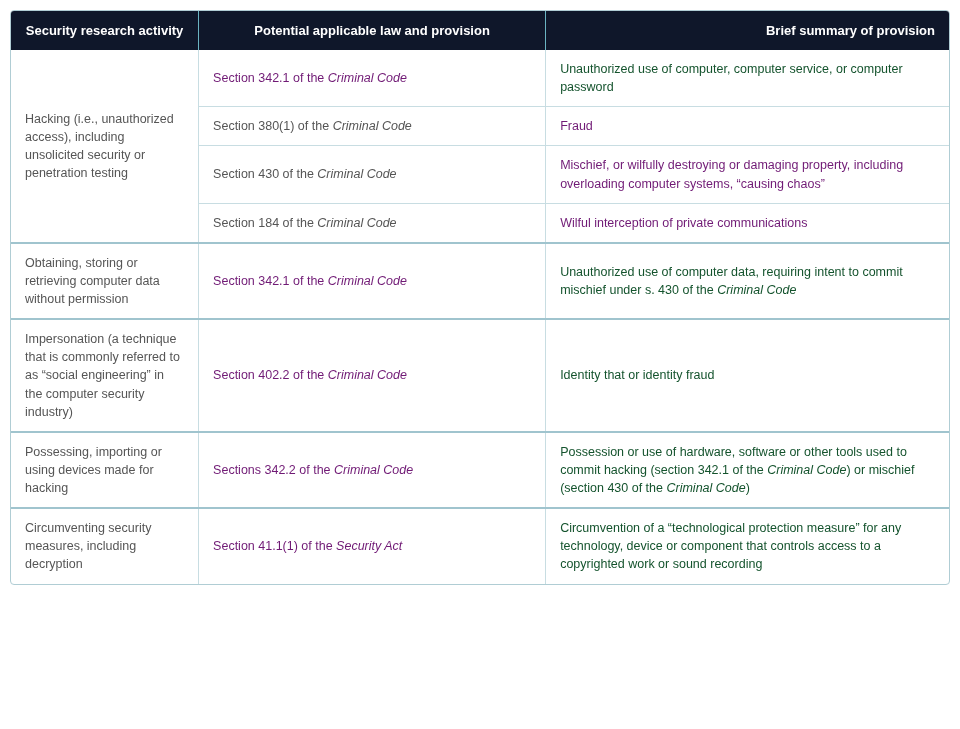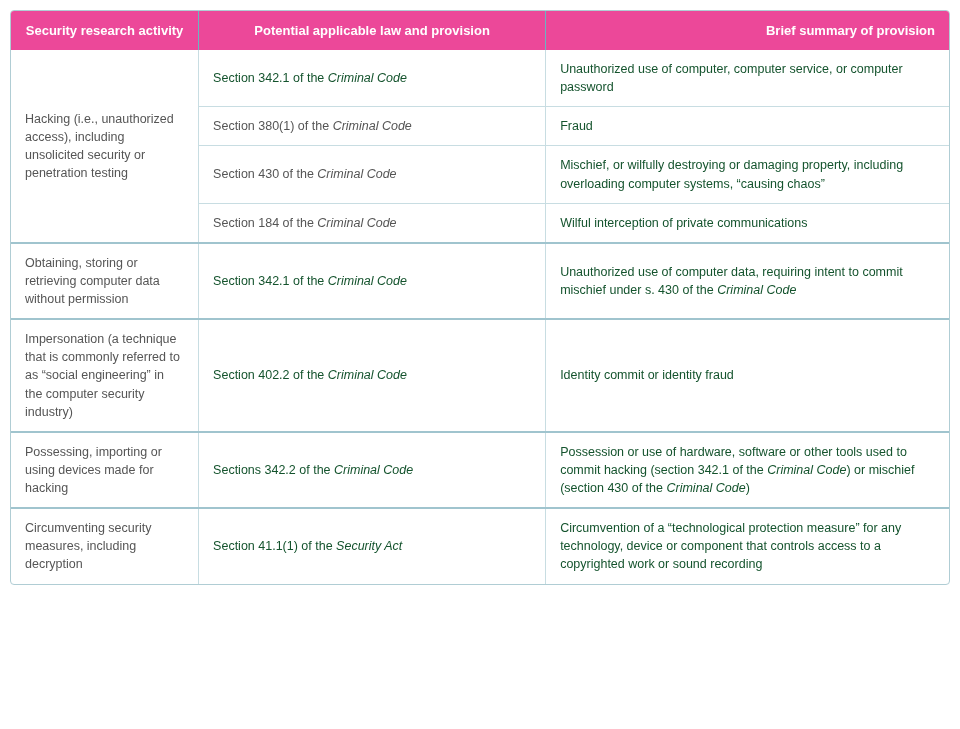--- a/index.html
+++ b/index.html
@@ -14,21 +14,21 @@
     .table-container {
       border: 1px solid #b0cdd4;
       border-radius: 4px;
       overflow: hidden;
     }
     table {
       width: 100%;
       border-collapse: collapse;
     }
     thead tr th {
-      background-color: #ec4899;
+      background-color: #0f172a;
       color: #fff;
       font-weight: bold;
       font-size: 13px;
       padding: 12px 14px;
       text-align: center;
       border-right: 1px solid #6ab4c2;
       vertical-align: middle;
     }
     thead tr th:last-child {
       border-right: none;
@@ -45,21 +45,21 @@
       border-right: none;
     }
     tbody tr:last-child td {
       border-bottom: none;
     }
     tbody tr td:first-child {
       color: #555;
       font-size: 12.5px;
     }
     tbody tr td:nth-child(2) {
-      color: #14532d;
+      color: #701a75;
       font-size: 12.5px;
     }
     tbody tr td:nth-child(3) {
       color: #14532d;
       font-size: 12.5px;
     }
     
     .group-border td {
       border-top: 2px solid #a0c4ce;
     }
@@ -104,21 +104,21 @@
           <td>Wilful interception of private communications</td>
         </tr>
         <tr class="group-border">
           <td rowspan="1" style="border-bottom: 2px solid rgb(160, 196, 206);">Obtaining, storing or retrieving computer data without permission</td>
           <td>Section 342.1 of the <em>Criminal Code</em></td>
           <td>Unauthorized use of computer data, requiring intent to commit mischief under s. 430 of the <em>Criminal Code</em></td>
         </tr>
         <tr class="group-border">
           <td rowspan="1" style="border-bottom: 2px solid rgb(160, 196, 206); margin-top: 38px;">Impersonation (a technique that is commonly referred to as “social engineering” in the computer security industry)</td>
           <td>Section 402.2 of the <em>Criminal Code</em></td>
-          <td>Identity commit or identity fraud</td>
+          <td>Identity that or identity fraud</td>
         </tr>
         <tr class="group-border">
           <td rowspan="1" style="border-bottom: 2px solid rgb(160, 196, 206);">Possessing, importing or using devices made for hacking</td>
           <td>Sections 342.2 of the <em>Criminal Code</em></td>
           <td>Possession or use of hardware, software or other tools used to commit hacking (section 342.1 of the <em>Criminal Code</em>) or mischief (section 430 of the <em>Criminal Code</em>)</td>
         </tr>
         <tr class="group-border">
           <td rowspan="1" style="border-bottom: none;">Circumventing security measures, including decryption</td>
           <td>Section 41.1(1) of the <em>Security Act</em></td>
           <td>Circumvention of a “technological protection measure” for any technology, device or component that controls access to a copyrighted work or sound recording</td>

